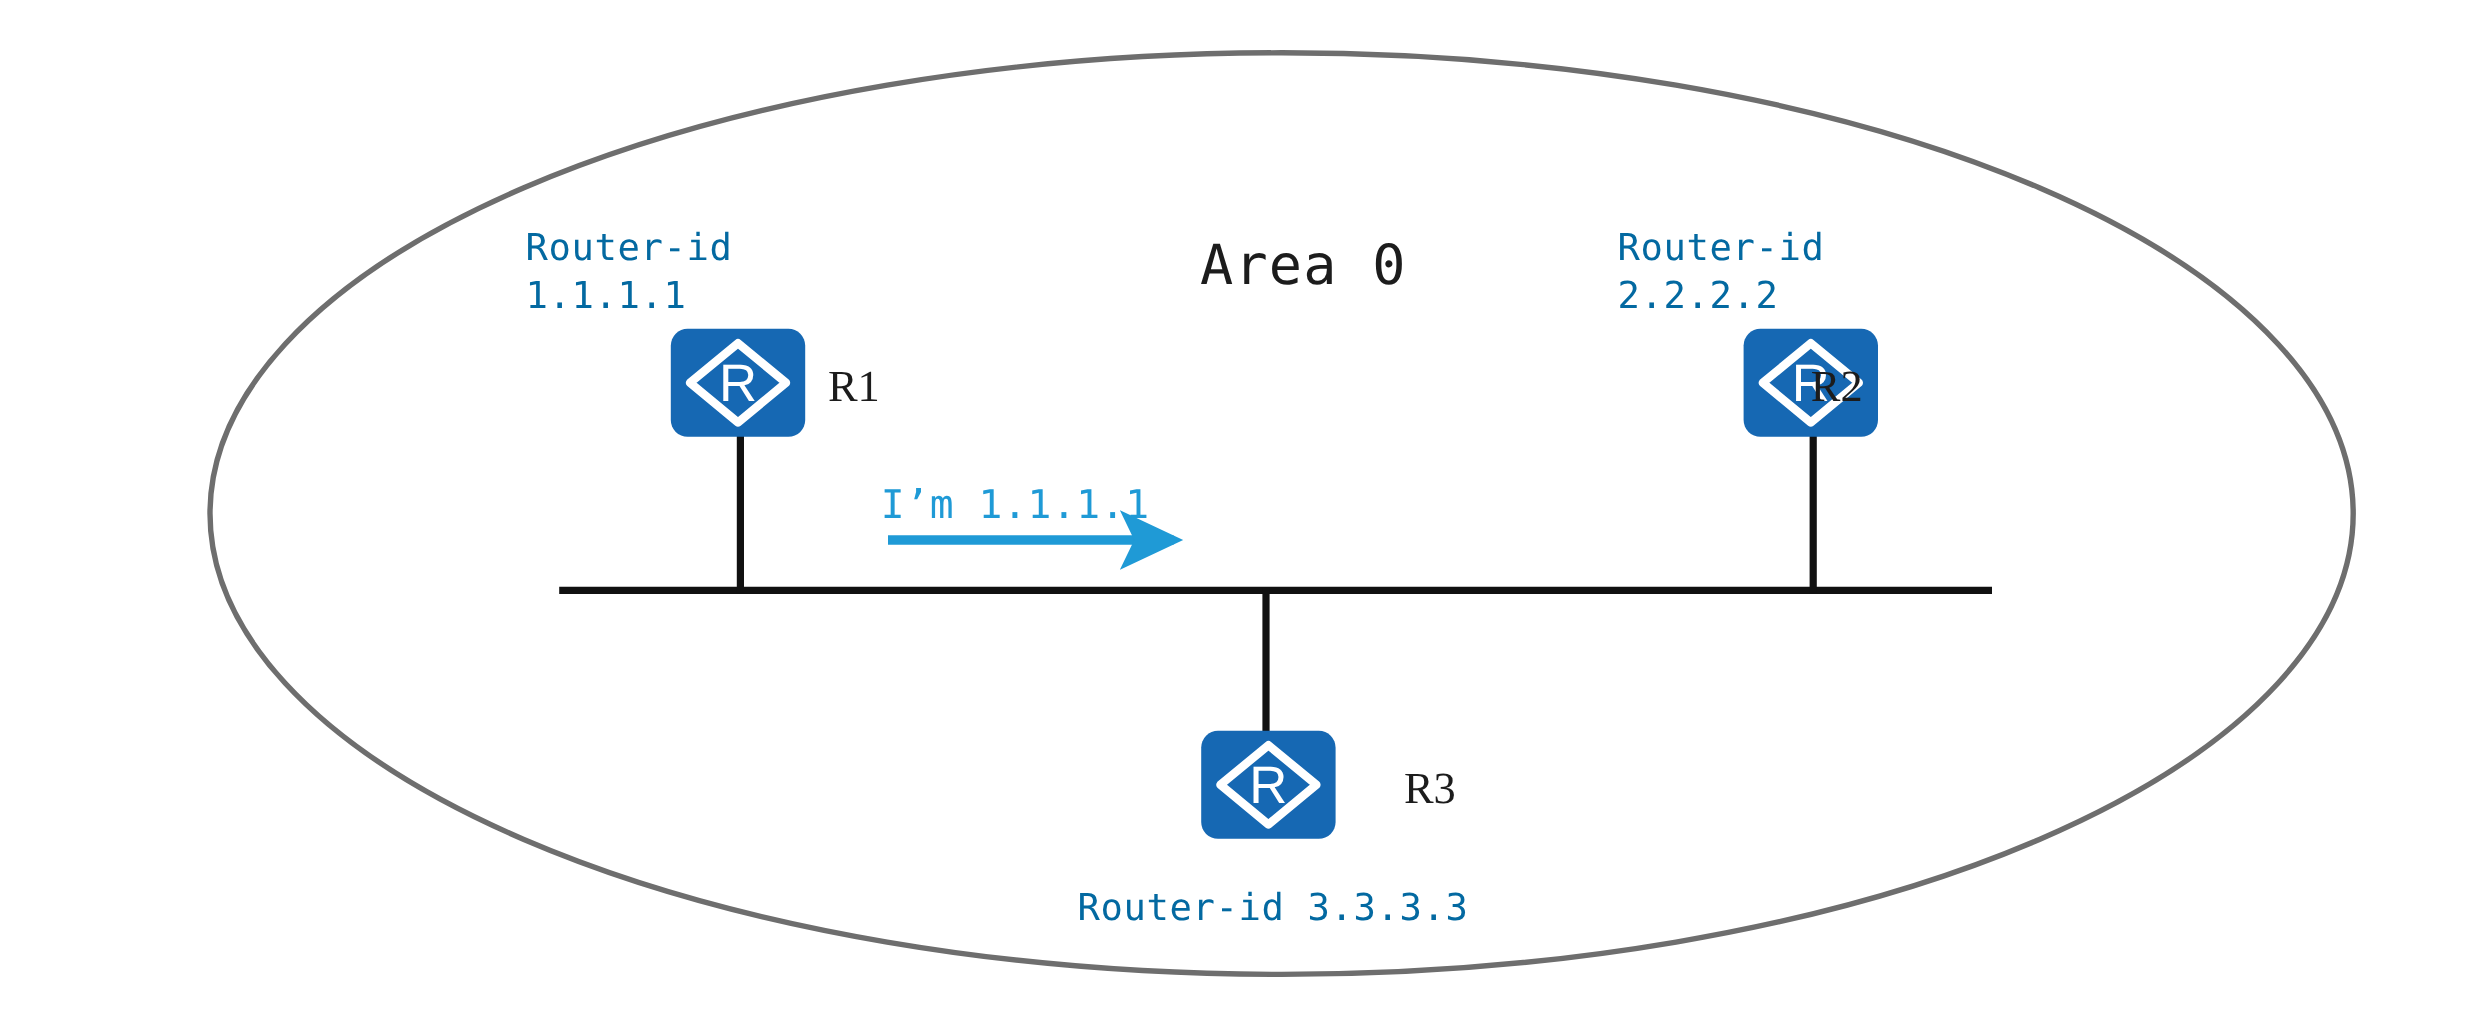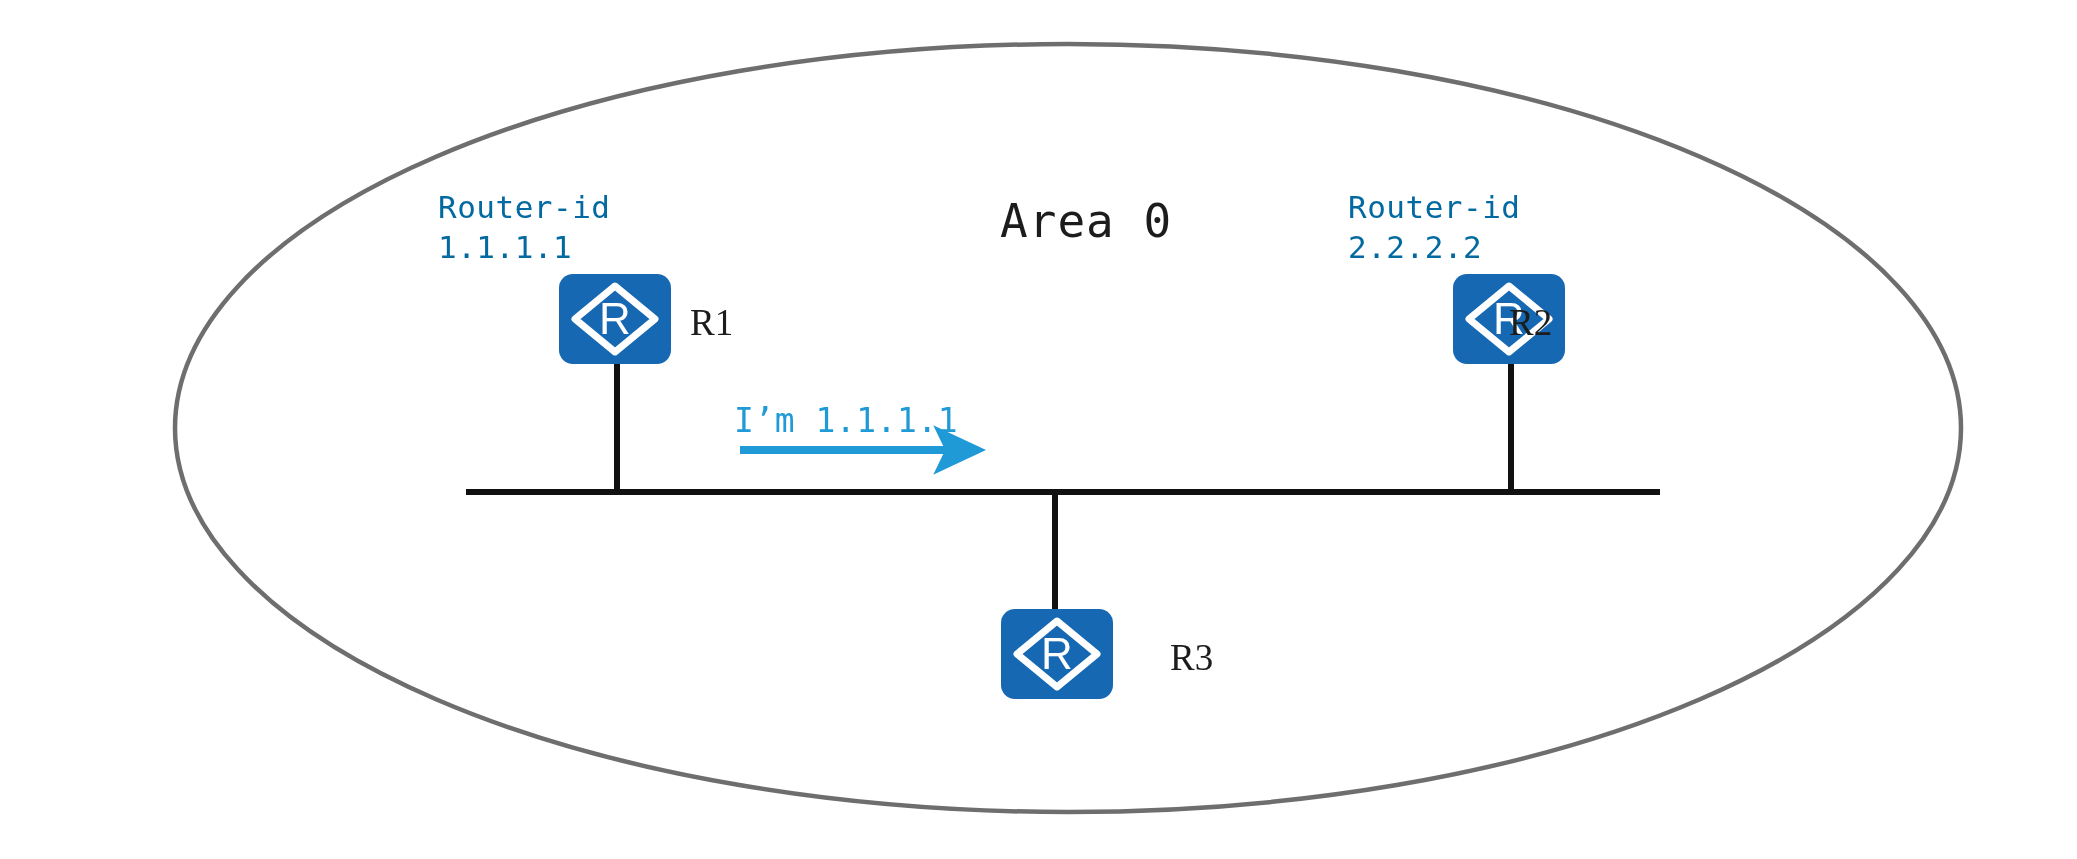--- a/index.html
+++ b/index.html
@@ -106,18 +106,19 @@
   <div class="lbl router-id" id="rid-r1">Router-id
 1.1.1.1</div>
 
   <div class="lbl router-name" id="name-r1">R1</div>
 
   <div class="lbl router-id" id="rid-r2">Router-id
 2.2.2.2</div>
 
   <div class="lbl router-name" id="name-r2">R2</div>
 
+  <div class="lbl router-id" id="rid-r3">Router-id 3.3.3.3</div>
 
   <div class="lbl router-name" id="name-r3">R3</div>
 
   <div class="lbl hello-label" id="hello-label">I’m 1.1.1.1</div>
 
 </div>
 
 </body></html>

